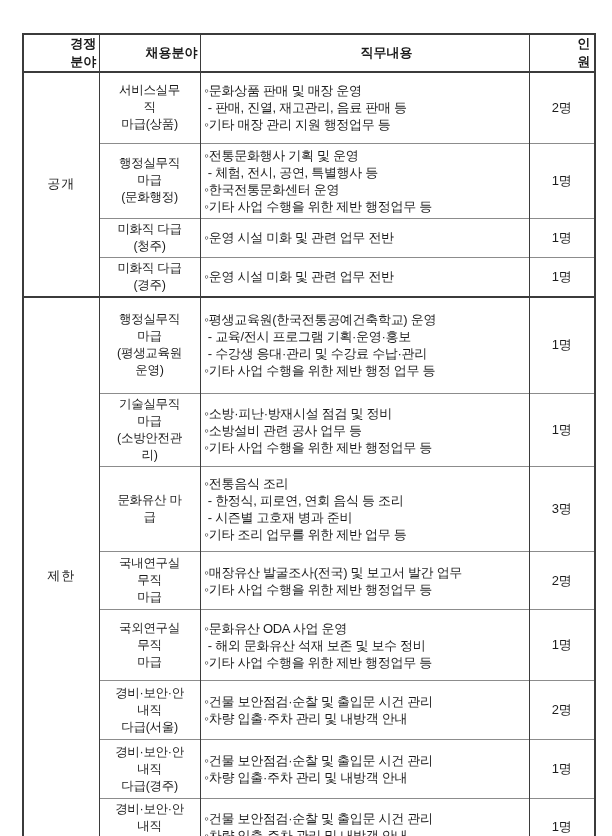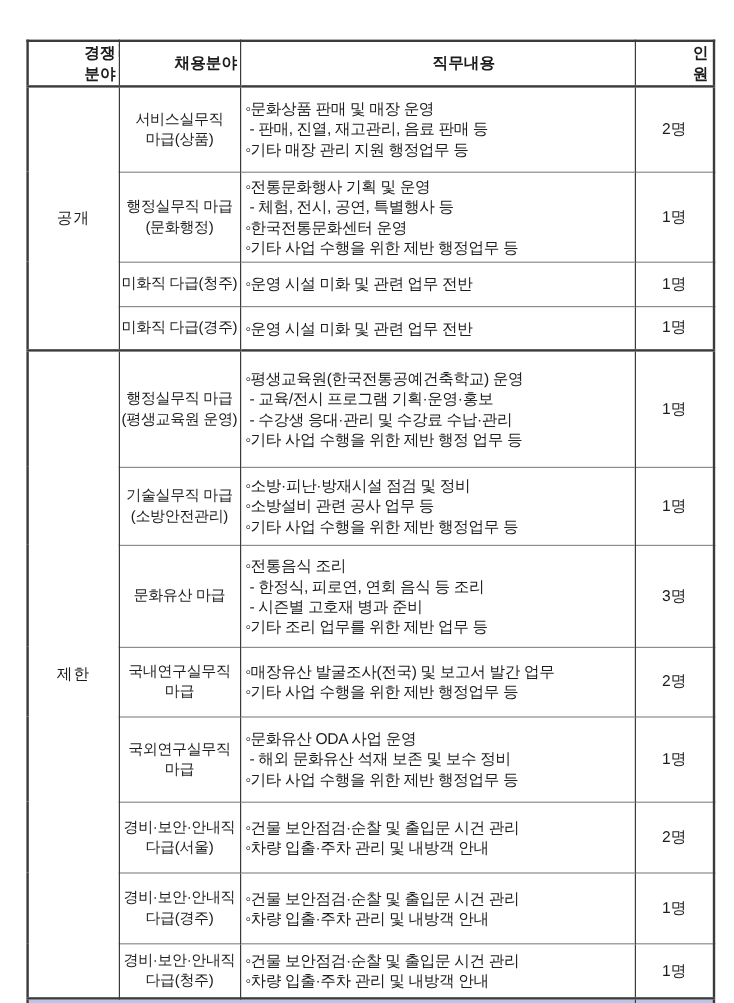--- a/index.html
+++ b/index.html
@@ -48,21 +48,21 @@
   td.cat {
     text-align: center;
     font-size: 13px;
     letter-spacing: 1px;
   }
   td.field {
     text-align: center;
     font-size: 12.5px;
     line-height: 17px;
     letter-spacing: -0.3px;
-    padding: 2px 1px;
+    padding: 2px 14px;
     margin-left: 32px;
   }
   td.duties {
     text-align: left;
     font-size: 13px;
     line-height: 17px;
     letter-spacing: -0.3px;
     padding: 3px 2px 3px 4px;
     white-space: pre-wrap;
     margin-top: 30px;

